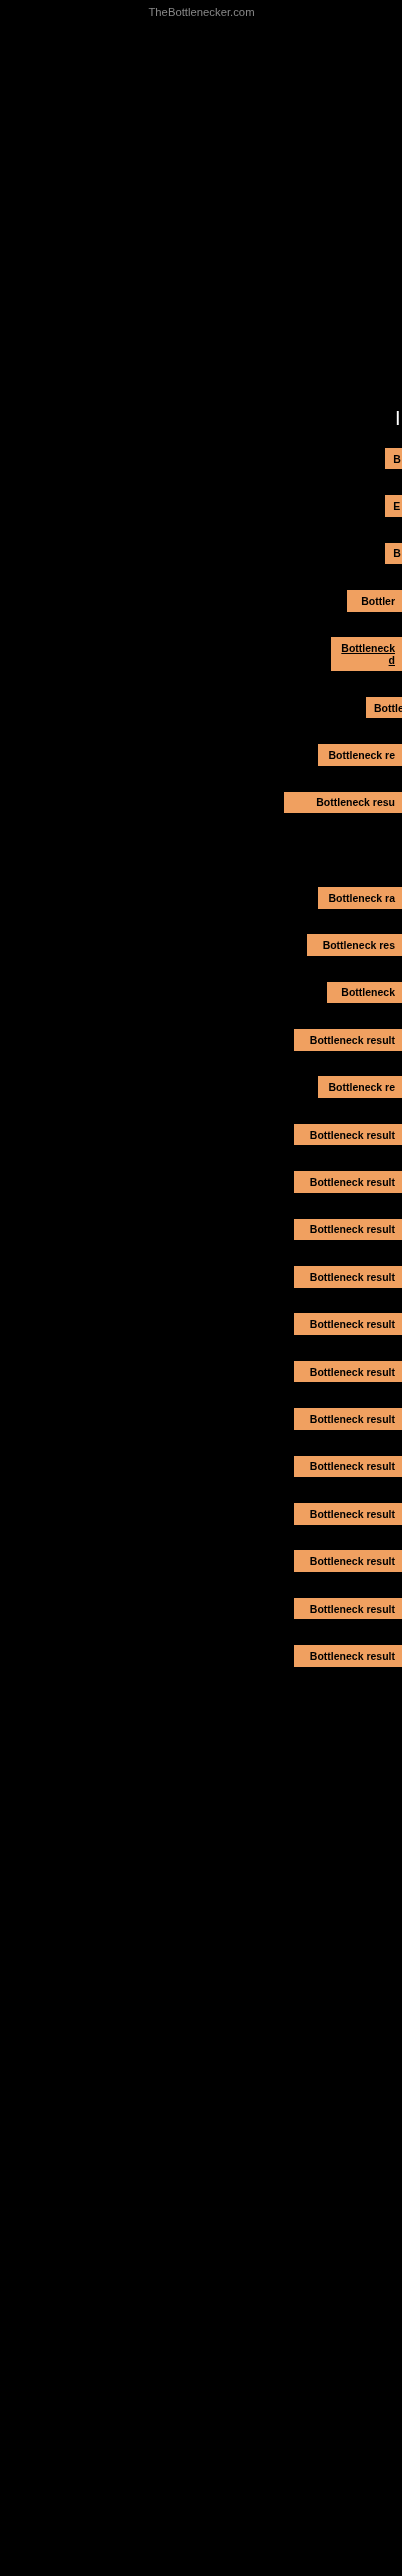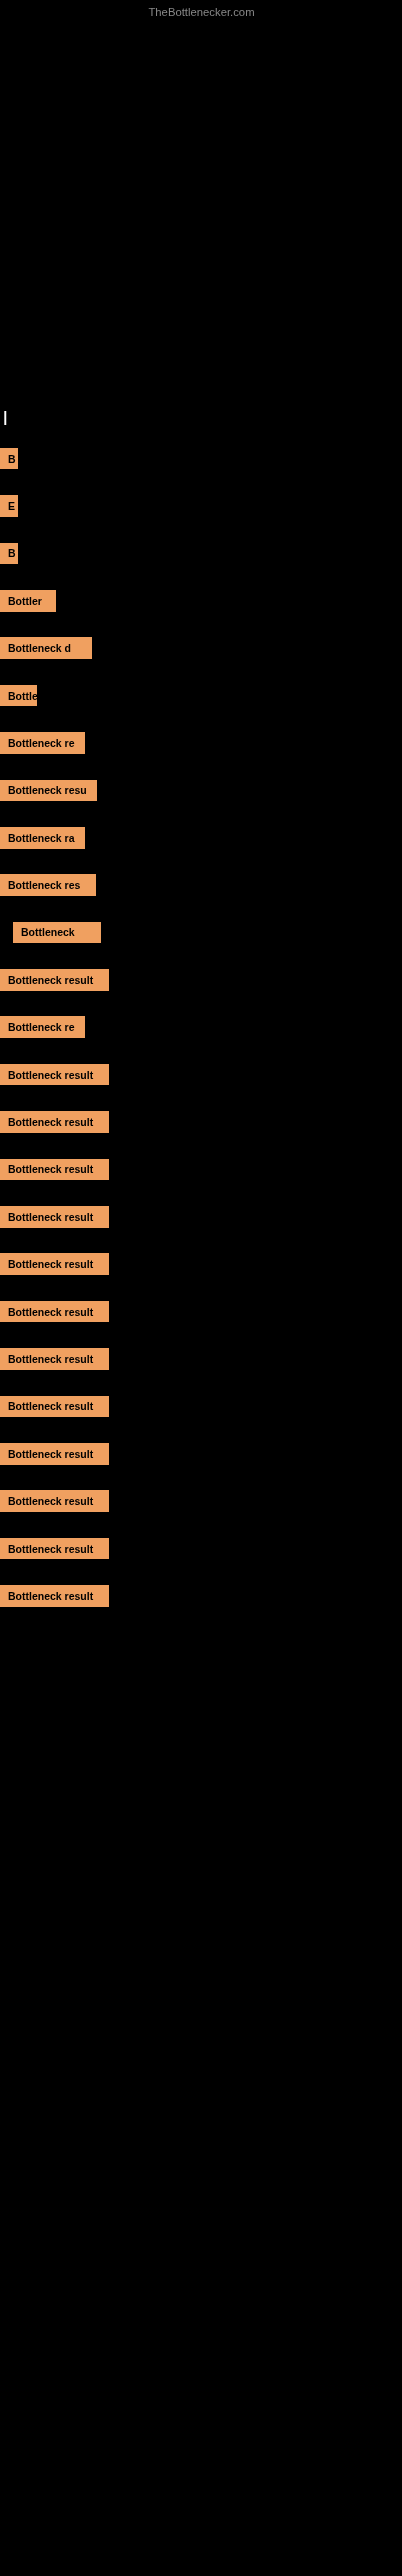--- a/index.html
+++ b/index.html
@@ -1,18 +1,19 @@
 <!DOCTYPE html>
 <html style="font-size:13px"><head>
   <meta charset="utf-8">
   <style>
     * {
       margin: 0;
       padding: 0;
       box-sizing: border-box;
+      text-align: right;
     }
 
     body {
       width: 403px;
       min-height: 2576px;
       background-color: #000000;
       font-family: Arial, sans-serif;
       position: relative;
     }
 
@@ -66,27 +67,27 @@
 
 <span class="site-title">TheBottlenecker.com</span>
 
 <div class="main-content">
   <div class="section-label">|</div>
   <div class="items-container" id="items-container">
   <div class="item-row"><span class="bottleneck-item" style="width: 17.7px; display: inline-block;">B</span></div>
       <div class="item-row"><span class="bottleneck-item" style="width: 17.7px; display: inline-block;">E</span></div>
       <div class="item-row"><span class="bottleneck-item" style="width: 17.7px; display: inline-block;">B</span></div>
       <div class="item-row"><span class="bottleneck-item" style="width: 56px; display: inline-block;">Bottler</span></div>
-      <div class="item-row"><span class="bottleneck-item" style="width: 92px; display: inline-block;">Bottleneck d</span></div>
+      <div class="item-row"><span class="bottleneck-item" style="width: 72px; display: inline-block; text-decoration: underline;">Bottleneck d</span></div>
       <div class="item-row"><span class="bottleneck-item" style="width: 37px; display: inline-block;">Bottlene</span></div>
       <div class="item-row"><span class="bottleneck-item" style="width: 85px; display: inline-block;">Bottleneck re</span></div>
-      <div class="item-row"><span class="bottleneck-item" style="width: 97px; display: inline-block;">Bottleneck resu</span></div>
-      <div class="item-row"><span class="bottleneck-item" style="width: 85px; display: inline-block;">Bottleneck ra</span></div>
+      <div class="item-row"><span class="bottleneck-item" style="width: 119px; display: inline-block;">Bottleneck resu</span></div>
+      <div class="item-row"><span class="bottleneck-item" style="width: 85px; display: inline-block; margin-top: 48px;">Bottleneck ra</span></div>
       <div class="item-row"><span class="bottleneck-item" style="width: 96px; display: inline-block;">Bottleneck res</span></div>
-      <div class="item-row"><span class="bottleneck-item" style="width: 88px; display: inline-block; margin-left: 13px;">Bottleneck</span></div>
+      <div class="item-row"><span class="bottleneck-item" style="width: 76px; display: inline-block; margin-left: 13px;">Bottleneck</span></div>
       <div class="item-row"><span class="bottleneck-item" style="width: 109px; display: inline-block;">Bottleneck result</span></div>
       <div class="item-row"><span class="bottleneck-item" style="width: 85px; display: inline-block;">Bottleneck re</span></div>
       <div class="item-row"><span class="bottleneck-item" style="width: 109px; display: inline-block;">Bottleneck result</span></div>
       <div class="item-row"><span class="bottleneck-item" style="width: 109px; display: inline-block;">Bottleneck result</span></div>
       <div class="item-row"><span class="bottleneck-item" style="width: 109px; display: inline-block;">Bottleneck result</span></div>
       <div class="item-row"><span class="bottleneck-item" style="width: 109px; display: inline-block;">Bottleneck result</span></div>
       <div class="item-row"><span class="bottleneck-item" style="width: 109px; display: inline-block;">Bottleneck result</span></div>
       <div class="item-row"><span class="bottleneck-item" style="width: 109px; display: inline-block;">Bottleneck result</span></div>
       <div class="item-row"><span class="bottleneck-item" style="width: 109px; display: inline-block;">Bottleneck result</span></div>
       <div class="item-row"><span class="bottleneck-item" style="width: 109px; display: inline-block;">Bottleneck result</span></div>

